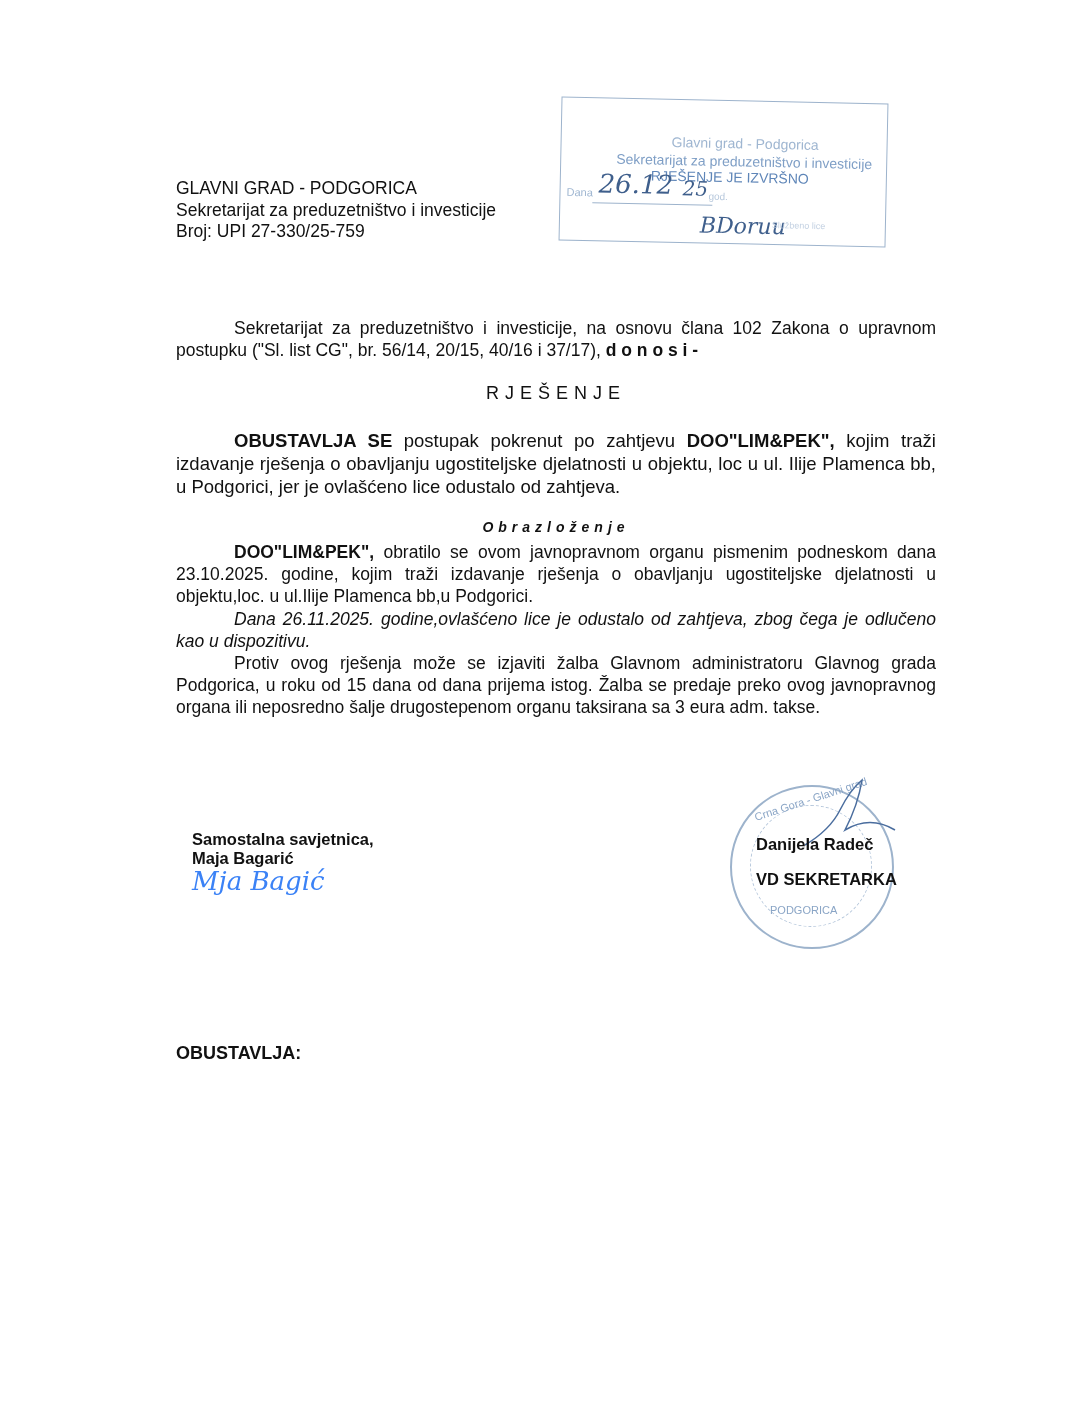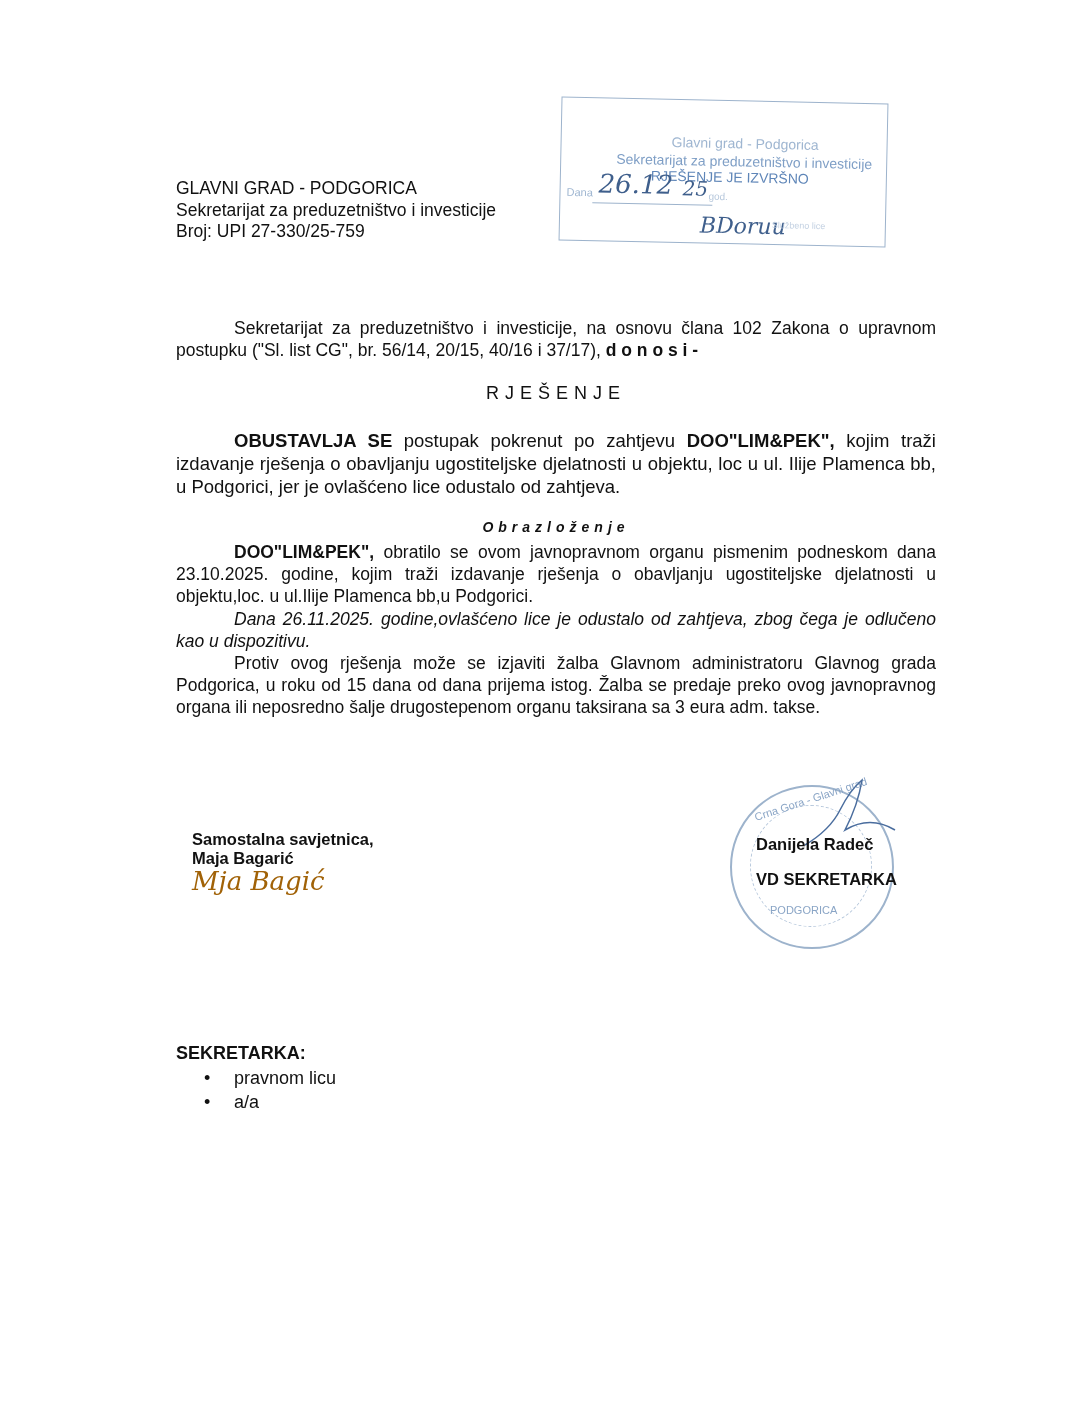--- a/index.html
+++ b/index.html
@@ -60,35 +60,31 @@
 
 <div class="abs para body-text indent" style="top:541px;">
   <span class="bold">DOO"LIM&amp;PEK",</span><span> obratilo se ovom javnopravnom organu pismenim podneskom dana 23.10.2025. godine, kojim traži izdavanje rješenja o obavljanju ugostiteljske djelatnosti u objektu,loc. u ul.Ilije Plamenca bb,u Podgorici.</span>
 </div>
 <div class="abs para body-text indent" style="top:608px;font-style:italic;">Dana 26.11.2025. godine,ovlašćeno lice je odustalo od  zahtjeva, zbog čega je odlučeno kao u dispozitivu.</div>
 <div class="abs para body-text indent" style="top:652px;">Protiv ovog rješenja može se izjaviti žalba Glavnom administratoru Glavnog grada Podgorica, u roku od 15 dana od dana prijema istog. Žalba se predaje preko ovog javnopravnog organa ili neposredno šalje drugostepenom organu taksirana sa 3 eura adm. takse.</div>
 
 <div class="abs" style="left:192px; top:830px;">
   <div class="sig-name">Samostalna  savjetnica,</div>
   <div class="sig-name">Maja  Bagarić</div>
-  <div class="handwriting" style="position:relative; color:#a16207; font-size:26px; margin-top:-2px;">Mja Bagić</div>
+  <div class="handwriting" style="position:relative; color:#3b82f6; font-size:26px; margin-top:-2px;">Mja Bagić</div>
 </div>
 
 <div class="abs seal"></div>
 <div class="abs seal-inner"></div>
 <span class="abs stamp-text" style="left:752px; top:793px; font-size:11px; transform:rotate(-18deg); color:#8aa5c6;">Crna Gora - Glavni grad</span>
 <span class="abs stamp-text" style="left:770px; top:904px; font-size:11px; color:#8aa5c6;">PODGORICA</span>
 <svg class="abs" style="left:800px; top:775px;" width="100" height="80" viewBox="0 0 100 80">
   <path d="M5 70 Q30 55 40 35 Q50 15 62 5 Q58 30 45 55 Q70 40 95 55" fill="none" stroke="#4a6d9e" stroke-width="1.5"></path>
 </svg>
 
 <div class="abs" style="left:756px; top:835px;">
   <div class="sig-name">Danijela Radeč</div>
   <div class="sig-name" style="margin-top:16px;">VD SEKRETARKA</div>
 </div>
 
 <div class="abs" style="left:176px; top:1043px;">
-  <div class="sig-name" style="font-size:18px; margin-bottom:2px;">SEKRETARKA:</div>
-  <ul class="dost">
-    <li>pravnom licu</li>
-    <li>a/a</li>
-  </ul>
+  <div class="sig-name" style="font-size:18px; margin-bottom:2px;">OBUSTAVLJA:</div>
 </div>
 
 </body></html>

